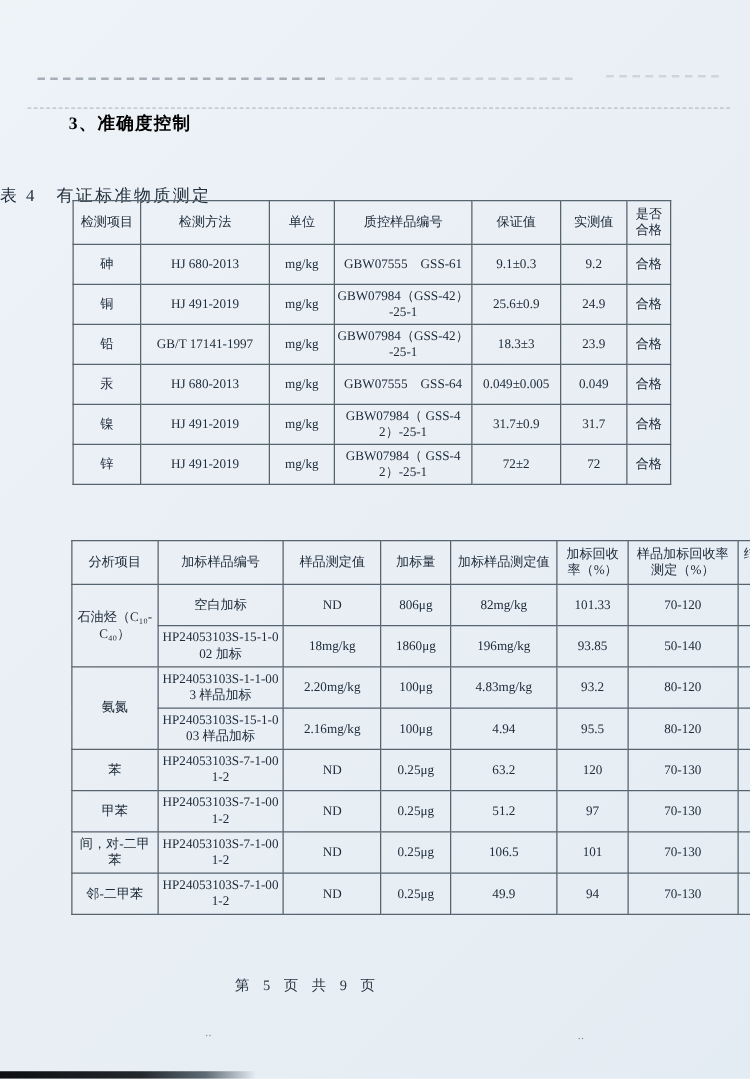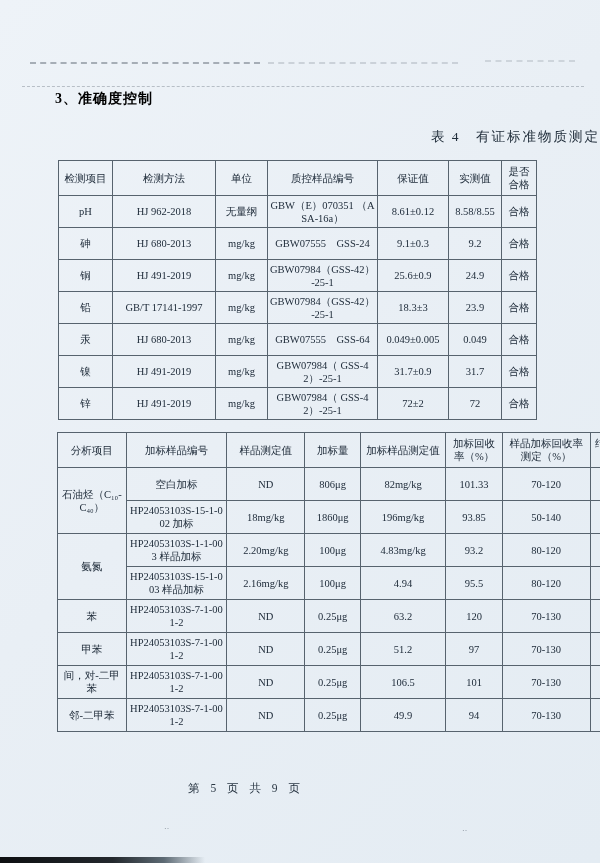--- a/index.html
+++ b/index.html
@@ -14,21 +14,21 @@
   .scan-line{position:absolute;border-top:2px dashed rgba(95,106,118,.5);height:0;}
   .scan-line.l1a{top:62px;left:30px;width:230px;}
   .scan-line.l1b{top:62px;left:268px;width:190px;opacity:.45;}
   .scan-line.l1c{top:60px;left:485px;width:90px;opacity:.4;}
   .scan-line.l2{top:86px;left:22px;width:562px;border-top-width:1px;opacity:.75;}
   .scan-strip{position:absolute;bottom:0;left:0;width:205px;height:6px;
     background:linear-gradient(to right,#0d0f11 0%,#23282d 55%,#5d6a74 80%,rgba(93,106,116,0) 100%);}
   .speck{position:absolute;color:#7d8892;font-size:8px;letter-spacing:1px;}
   
   .heading{position:absolute;top:90px;left:55px;font-size:14px;font-weight:bold;letter-spacing:1px;color:#000000;}
-  .tbl-title{position:absolute;width:600px;text-align:right;font-size:13.5px;letter-spacing:2px;color:#222f3c;}
+  .tbl-title{position:absolute;width:600px;text-align:left;font-size:13.5px;letter-spacing:2px;color:#222f3c;margin-top:20px;}
   .t4-title{top:128px;}
   .t5-title{top:410px;}
   
   table{border-collapse:collapse;table-layout:fixed;position:absolute;
     font-size:10.5px;line-height:13px;color:#202d3b;}
   #table4{top:160px;left:58px;width:478px;padding-left:48px;}
   #table5{top:432px;left:57px;width:575px;}
   th,td{border:1px solid #57636e;text-align:center;vertical-align:middle;
     padding:2px 2px;font-weight:normal;word-break:break-all;}
   th{height:30px;}
@@ -65,33 +65,24 @@
         <tr>
       <th>检测项目</th>
       <th>检测方法</th>
       <th>单位</th>
       <th>质控样品编号</th>
       <th>保证值</th>
       <th>实测值</th>
       <th>是否合格</th>
     </tr>
     <tr>
-      <td>pH</td>
-      <td>HJ 962-2018</td>
-      <td>无量纲</td>
-      <td>GBW（E）070351 （ASA-16a）</td>
-      <td>8.61±0.12</td>
-      <td>8.58/8.55</td>
-      <td>合格</td>
-    </tr>
-    <tr>
       <td>砷</td>
       <td>HJ 680-2013</td>
       <td>mg/kg</td>
-      <td>GBW07555　GSS-24</td>
+      <td>GBW07555　GSS-61</td>
       <td>9.1±0.3</td>
       <td>9.2</td>
       <td>合格</td>
     </tr>
     <tr>
       <td>铜</td>
       <td>HJ 491-2019</td>
       <td>mg/kg</td>
       <td>GBW07984（GSS-42）-25-1</td>
       <td>25.6±0.9</td>

